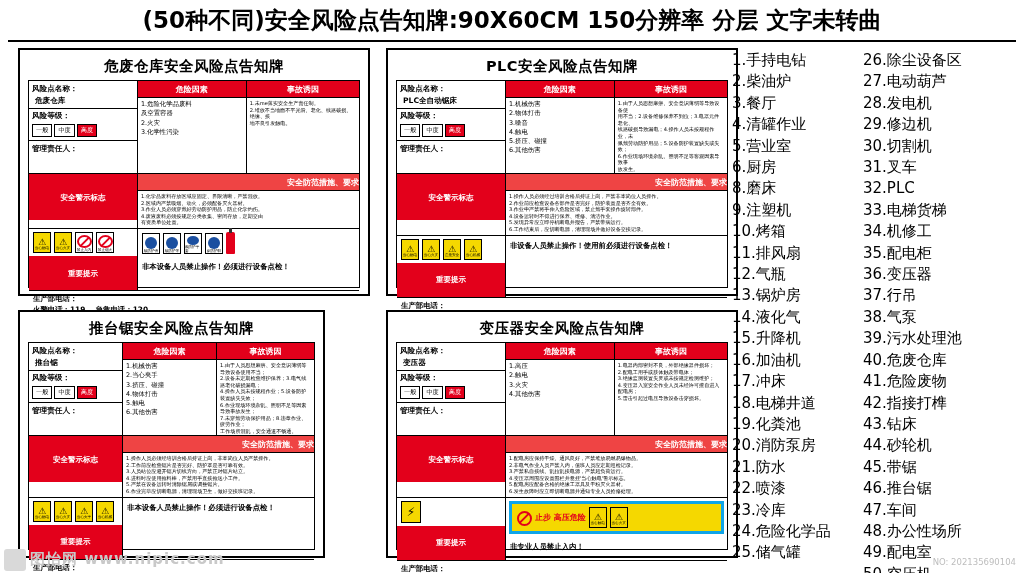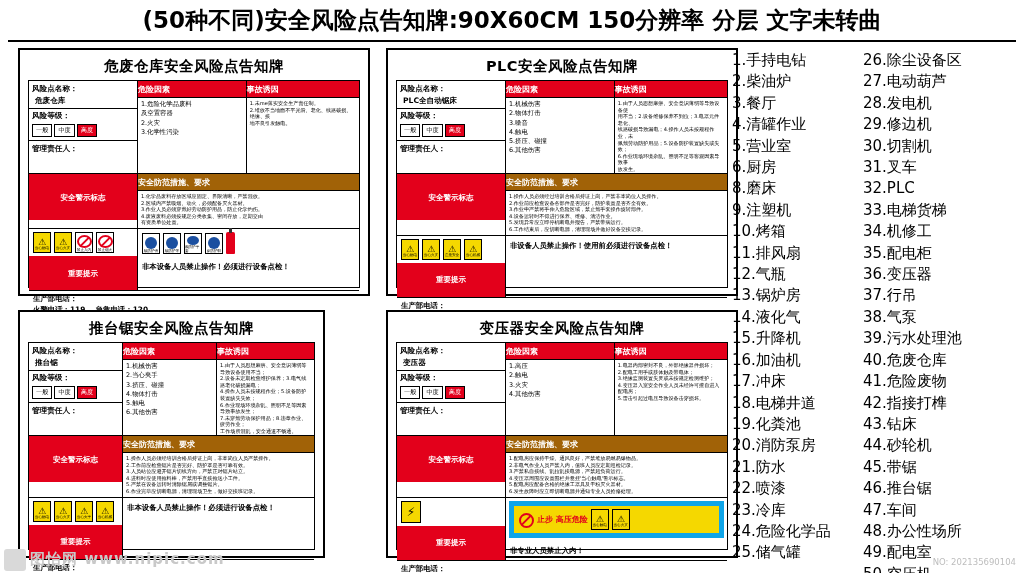--- a/index.html
+++ b/index.html
@@ -38,25 +38,25 @@
   .grid-top{display:flex;height:92px;border-bottom:1px solid #000;}
   .col-left{width:33%;border-right:1px solid #000;box-sizing:border-box;}
   .col-mid{width:33%;border-right:1px solid #000;box-sizing:border-box;}
   .col-right{width:34%;box-sizing:border-box;}
   .cell-lab{font-size:7.6px;font-weight:bold;padding:2.5px 3px 1px 3px;}
   .cell-val{font-size:7.6px;font-weight:bold;padding:1px 3px 2px 6px;}
   .sep{height:1px;background:#000;width:100%;}
 
   .hdr-red{
     background:#e3001b;color:#fff;font-weight:bold;font-size:8px;
-    text-align:left;padding:2.5px 0;border-bottom:1px solid #000;
+    text-align:center;padding:2.5px 0;border-bottom:1px solid #000;
   }
   .hdr-blue{
-    background:#a16207;color:#fff;font-weight:bold;font-size:8px;
-    text-align:left;padding:2.5px 0;border-bottom:1px solid #000;
+    background:#ef4444;color:#fff;font-weight:bold;font-size:8px;
+    text-align:right;padding:2.5px 0;border-bottom:1px solid #000;
   }
   .list{font-size:6.4px;line-height:1.45;padding:2px 3px;color:#000;}
   .list div{white-space:normal;}
   .list-tiny{font-size:5.1px;line-height:1.3;padding:2px 3px;color:#000;}
 
   .grade-row{display:flex;gap:2px;padding:2px 3px 3px 3px;}
   .grade{
     border:1px solid #000;font-size:6.2px;padding:1px 3px;background:#fff;
   }
   .grade.red{background:#e3001b;color:#fff;border-color:#000;}
@@ -105,21 +105,21 @@
   .circ-blue{width:12px;height:12px;border-radius:50%;background:#1b4fa0;margin-top:2px;}
   .ext{
     width:9px;height:22px;background:#e3001b;border-radius:2px 2px 1px 1px;position:relative;
   }
   .ext:before{content:"";position:absolute;left:3px;top:-4px;width:3px;height:5px;background:#333;}
   .bolt{
     width:20px;height:22px;background:#f5d800;border:1px solid #000;
     display:flex;align-items:center;justify-content:center;font-size:12px;color:#000;box-sizing:border-box;
   }
   .danger-box{
-    background:#f5d800;border:5px solid #0ea5e9;display:flex;align-items:center;gap:3px;
+    background:#f5d800;border:3px solid #0ea5e9;display:flex;align-items:center;gap:3px;
     padding:3px 5px;margin:3px;
   }
   .danger-box .txt{font-size:8px;font-weight:bold;color:#e3001b;line-height:1.15;}
 
   .right-col{
     position:absolute;left:732px;top:50px;width:262px;height:520px;
   }
   .num-list{display:flex;gap:0px;}
   .num-col{width:131px;}
   .num-item{

